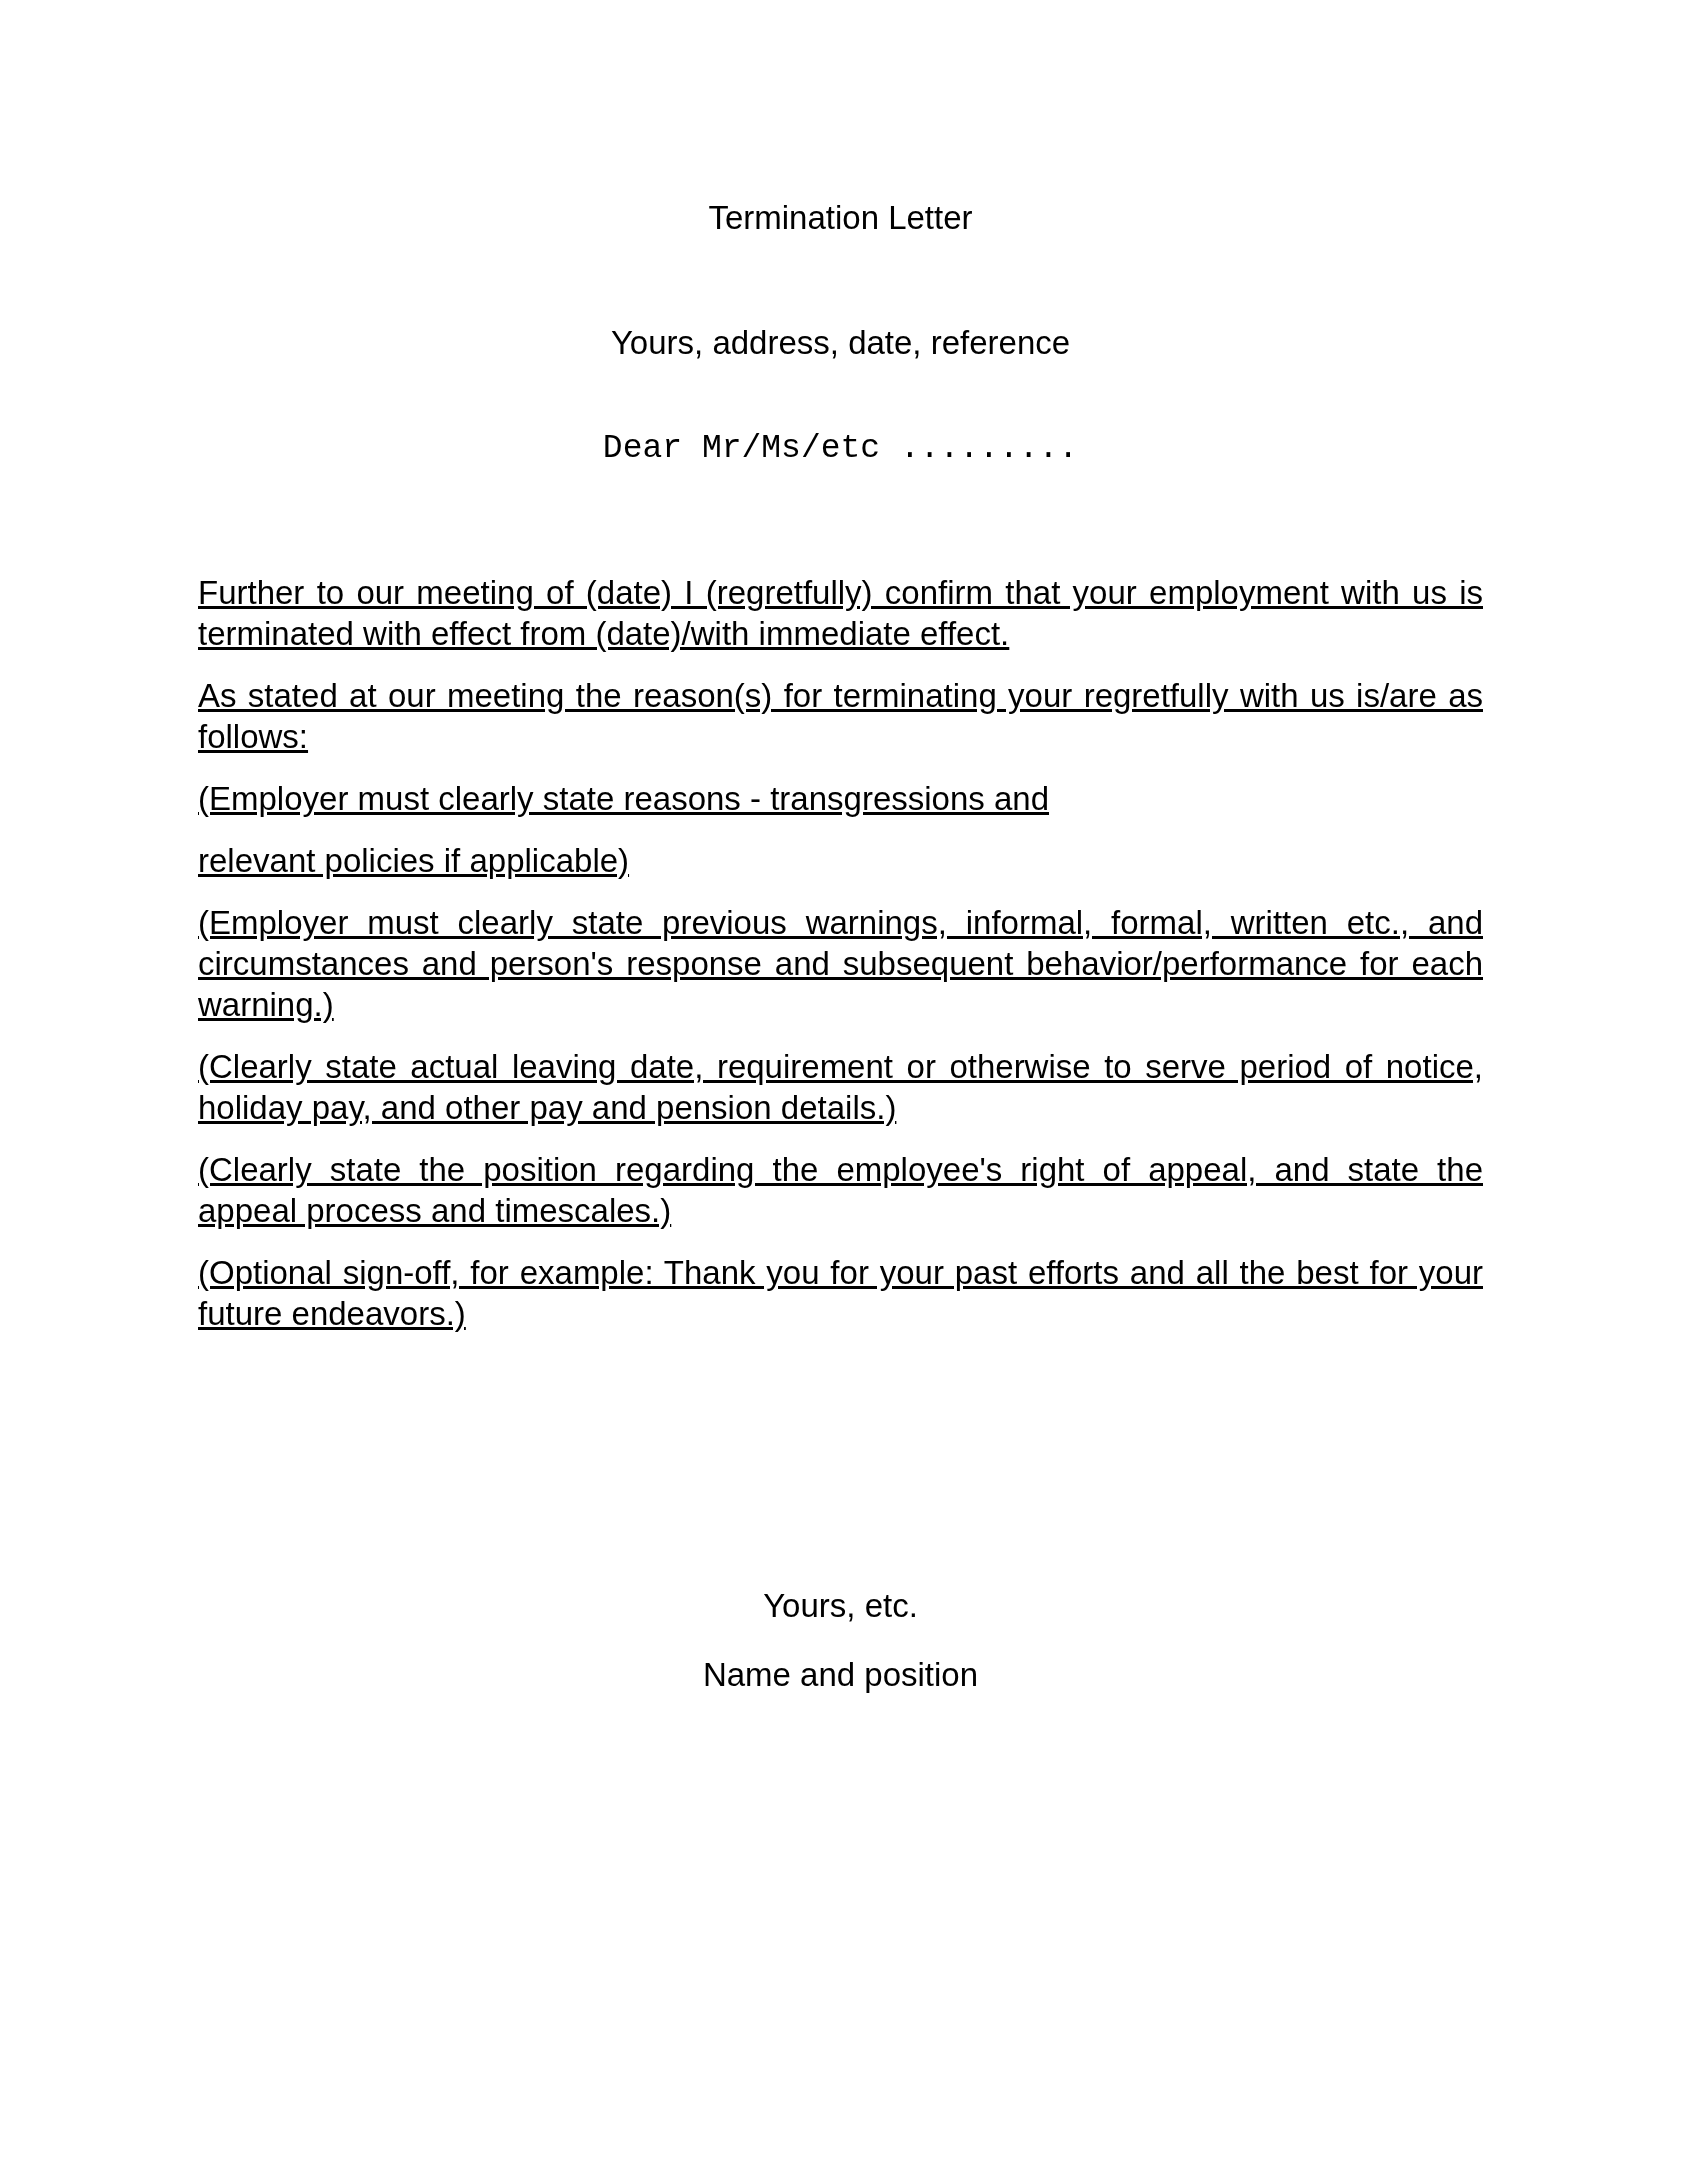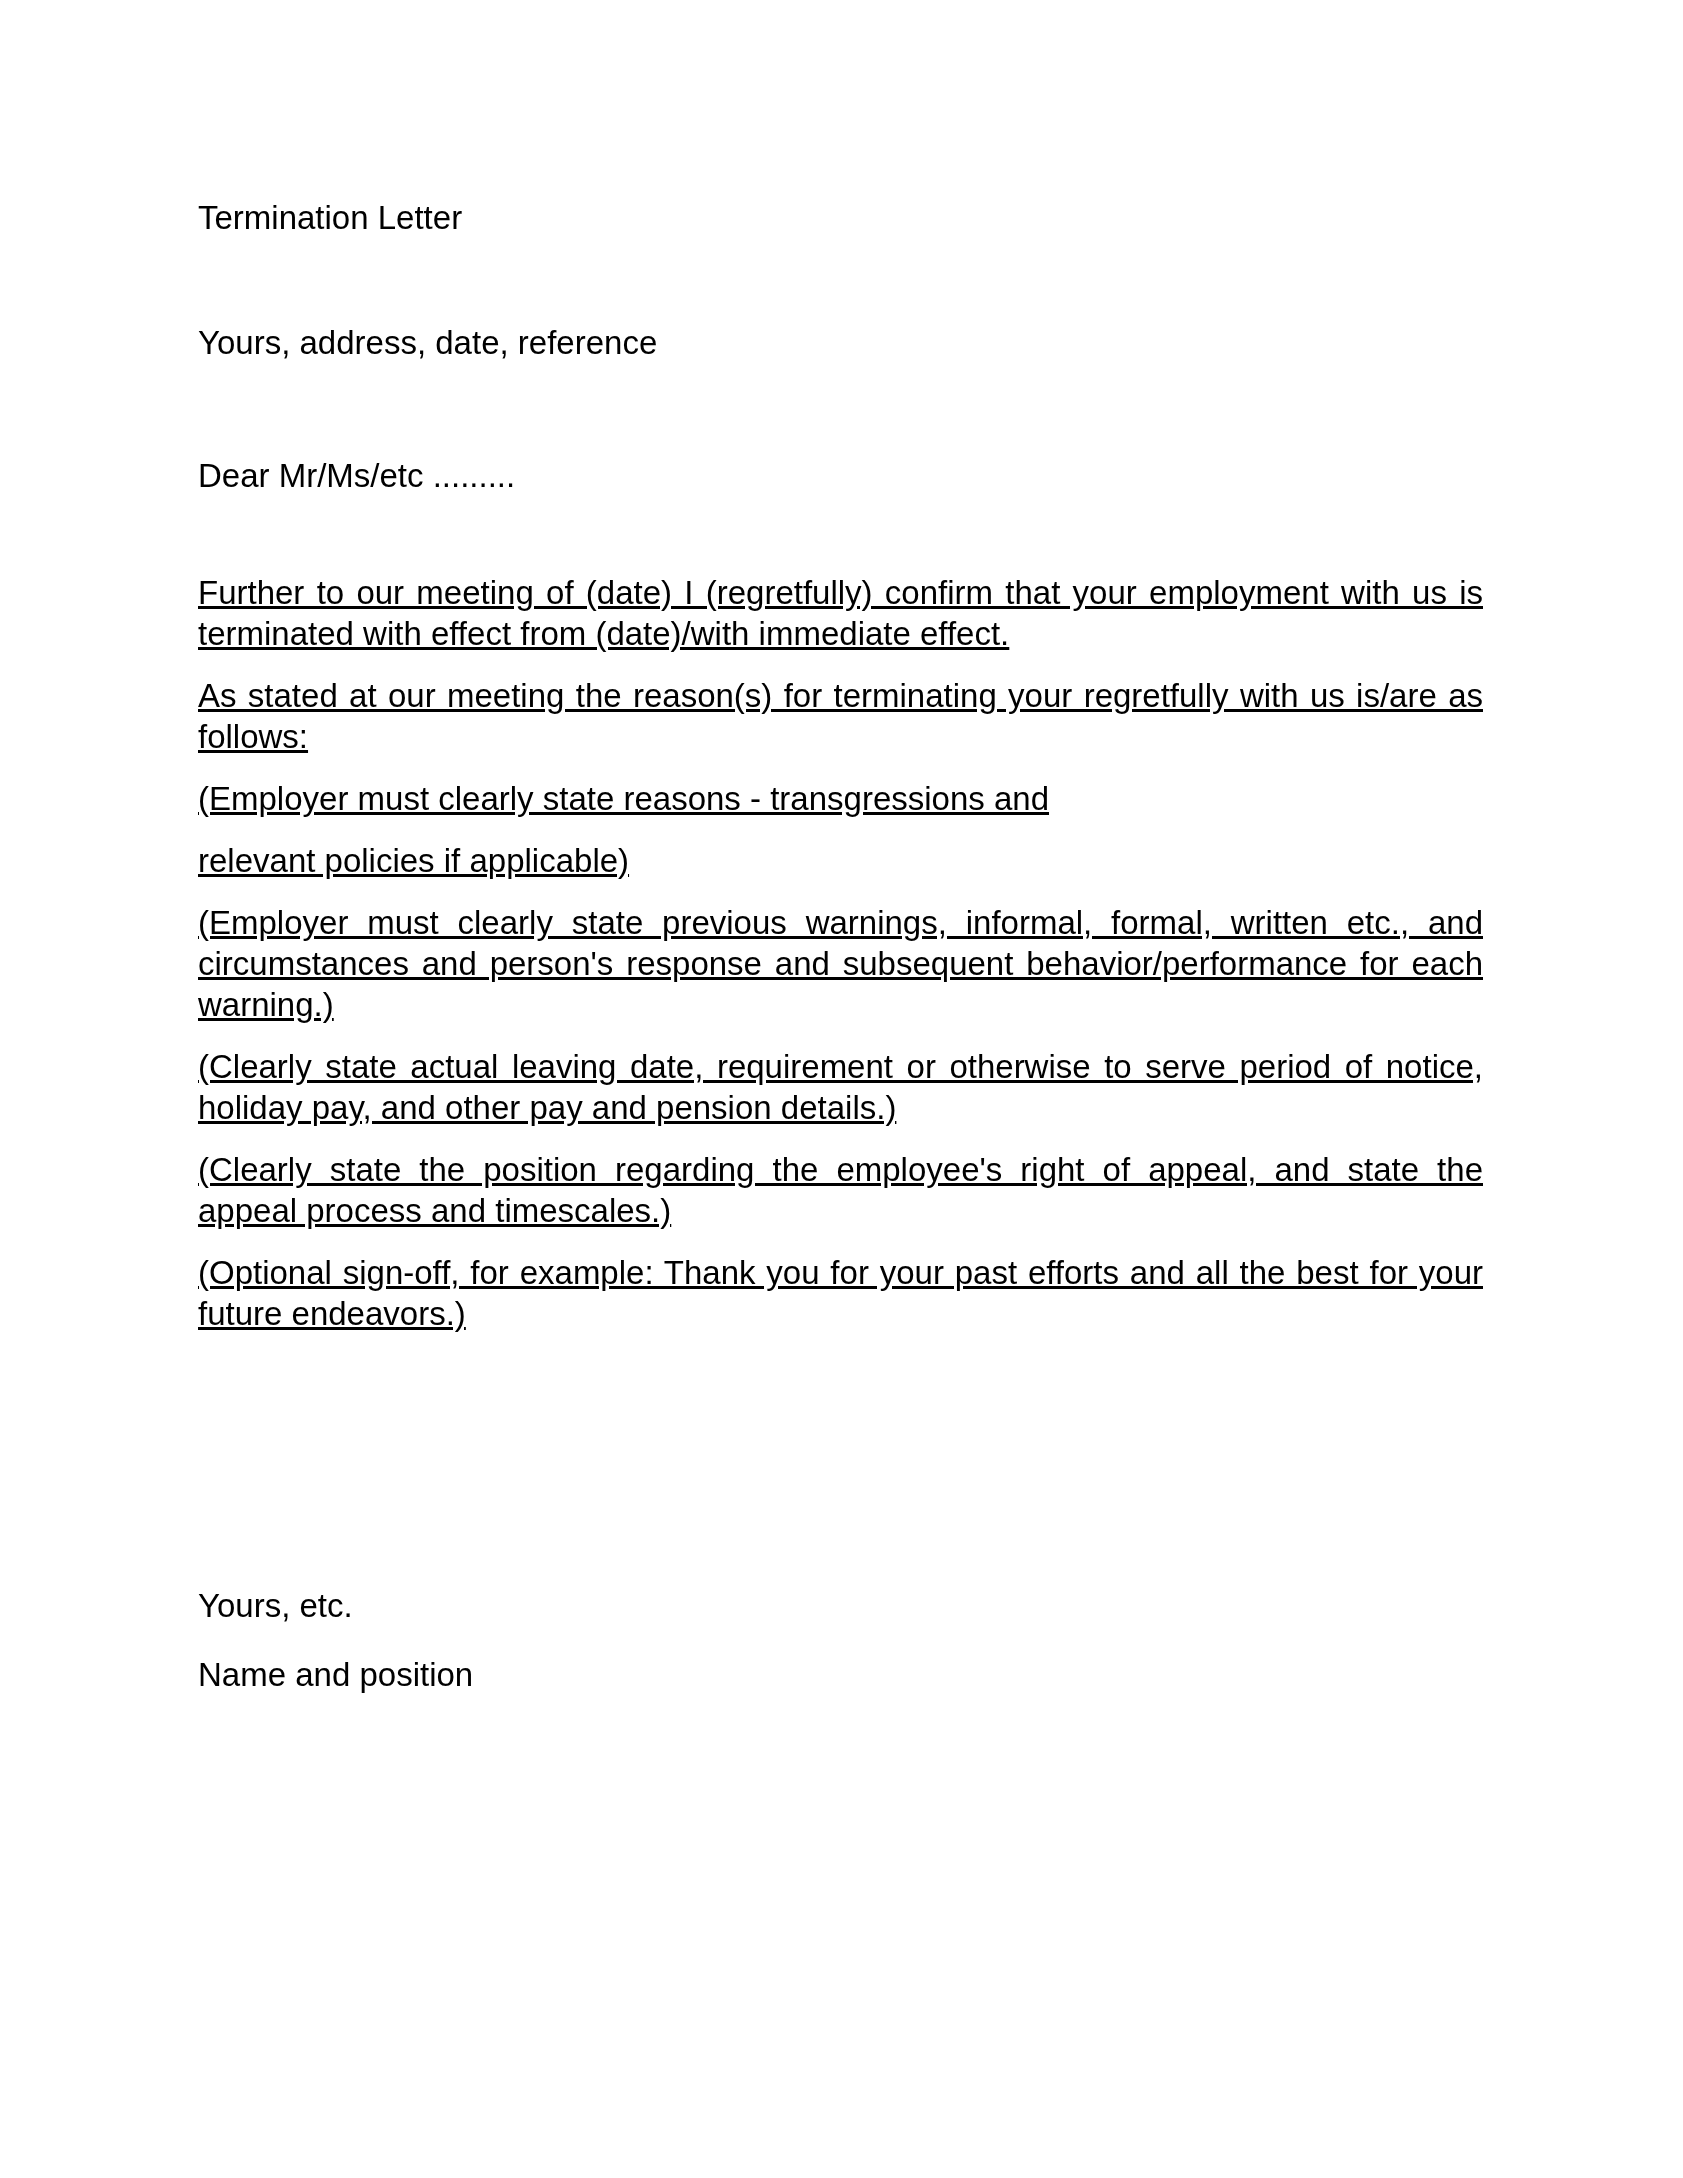--- a/index.html
+++ b/index.html
@@ -16,24 +16,25 @@
       font-size: 33px;
       line-height: 41px;
       color: #000000;
     }
     .line {
       position: absolute;
       left: 198px;
       width: 1285px;
       margin: 0;
       white-space: nowrap;
+      text-align: center;
     }
     #title { top: 197px; }
     #recipient { top: 322px; }
-    #salutation { top: 455px; }
+    #salutation { top: 428px; font-family: Liberation Mono, monospace; }
     #body {
       position: absolute;
       left: 198px;
       top: 572px;
       width: 1285px;
     }
     #body p {
       margin: 0 0 21px 0;
       text-align: justify;
       text-decoration: underline;

